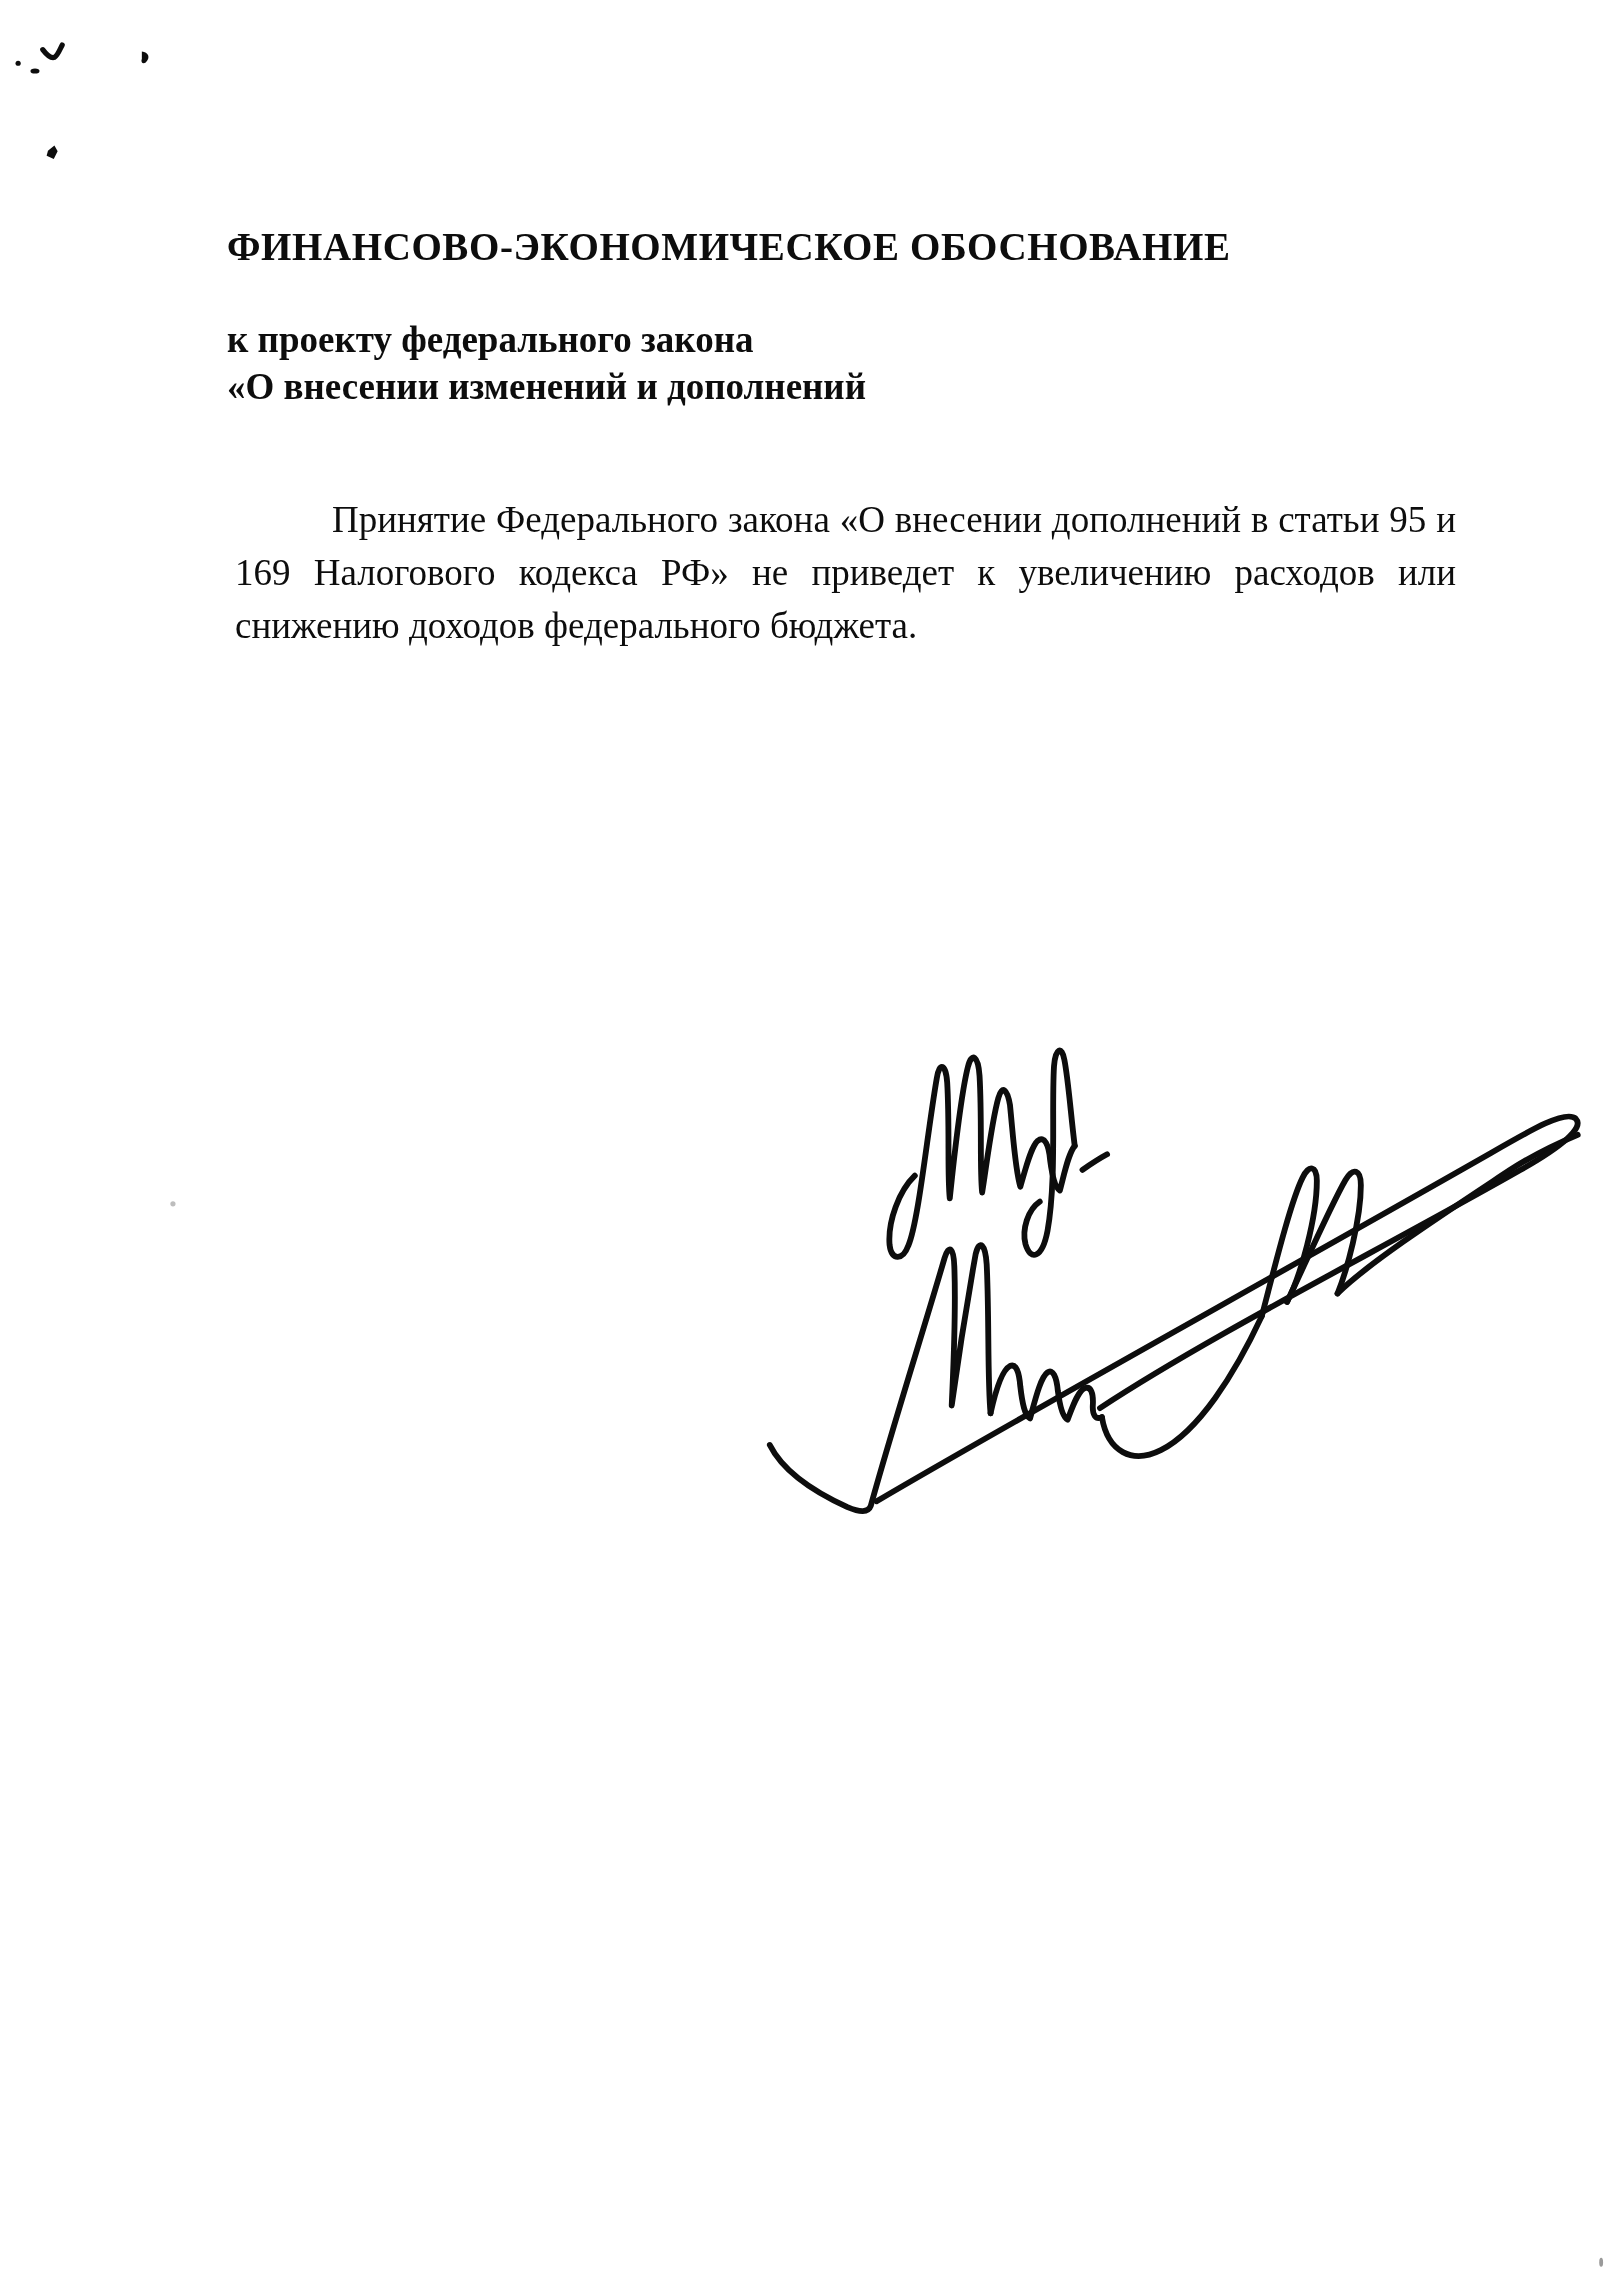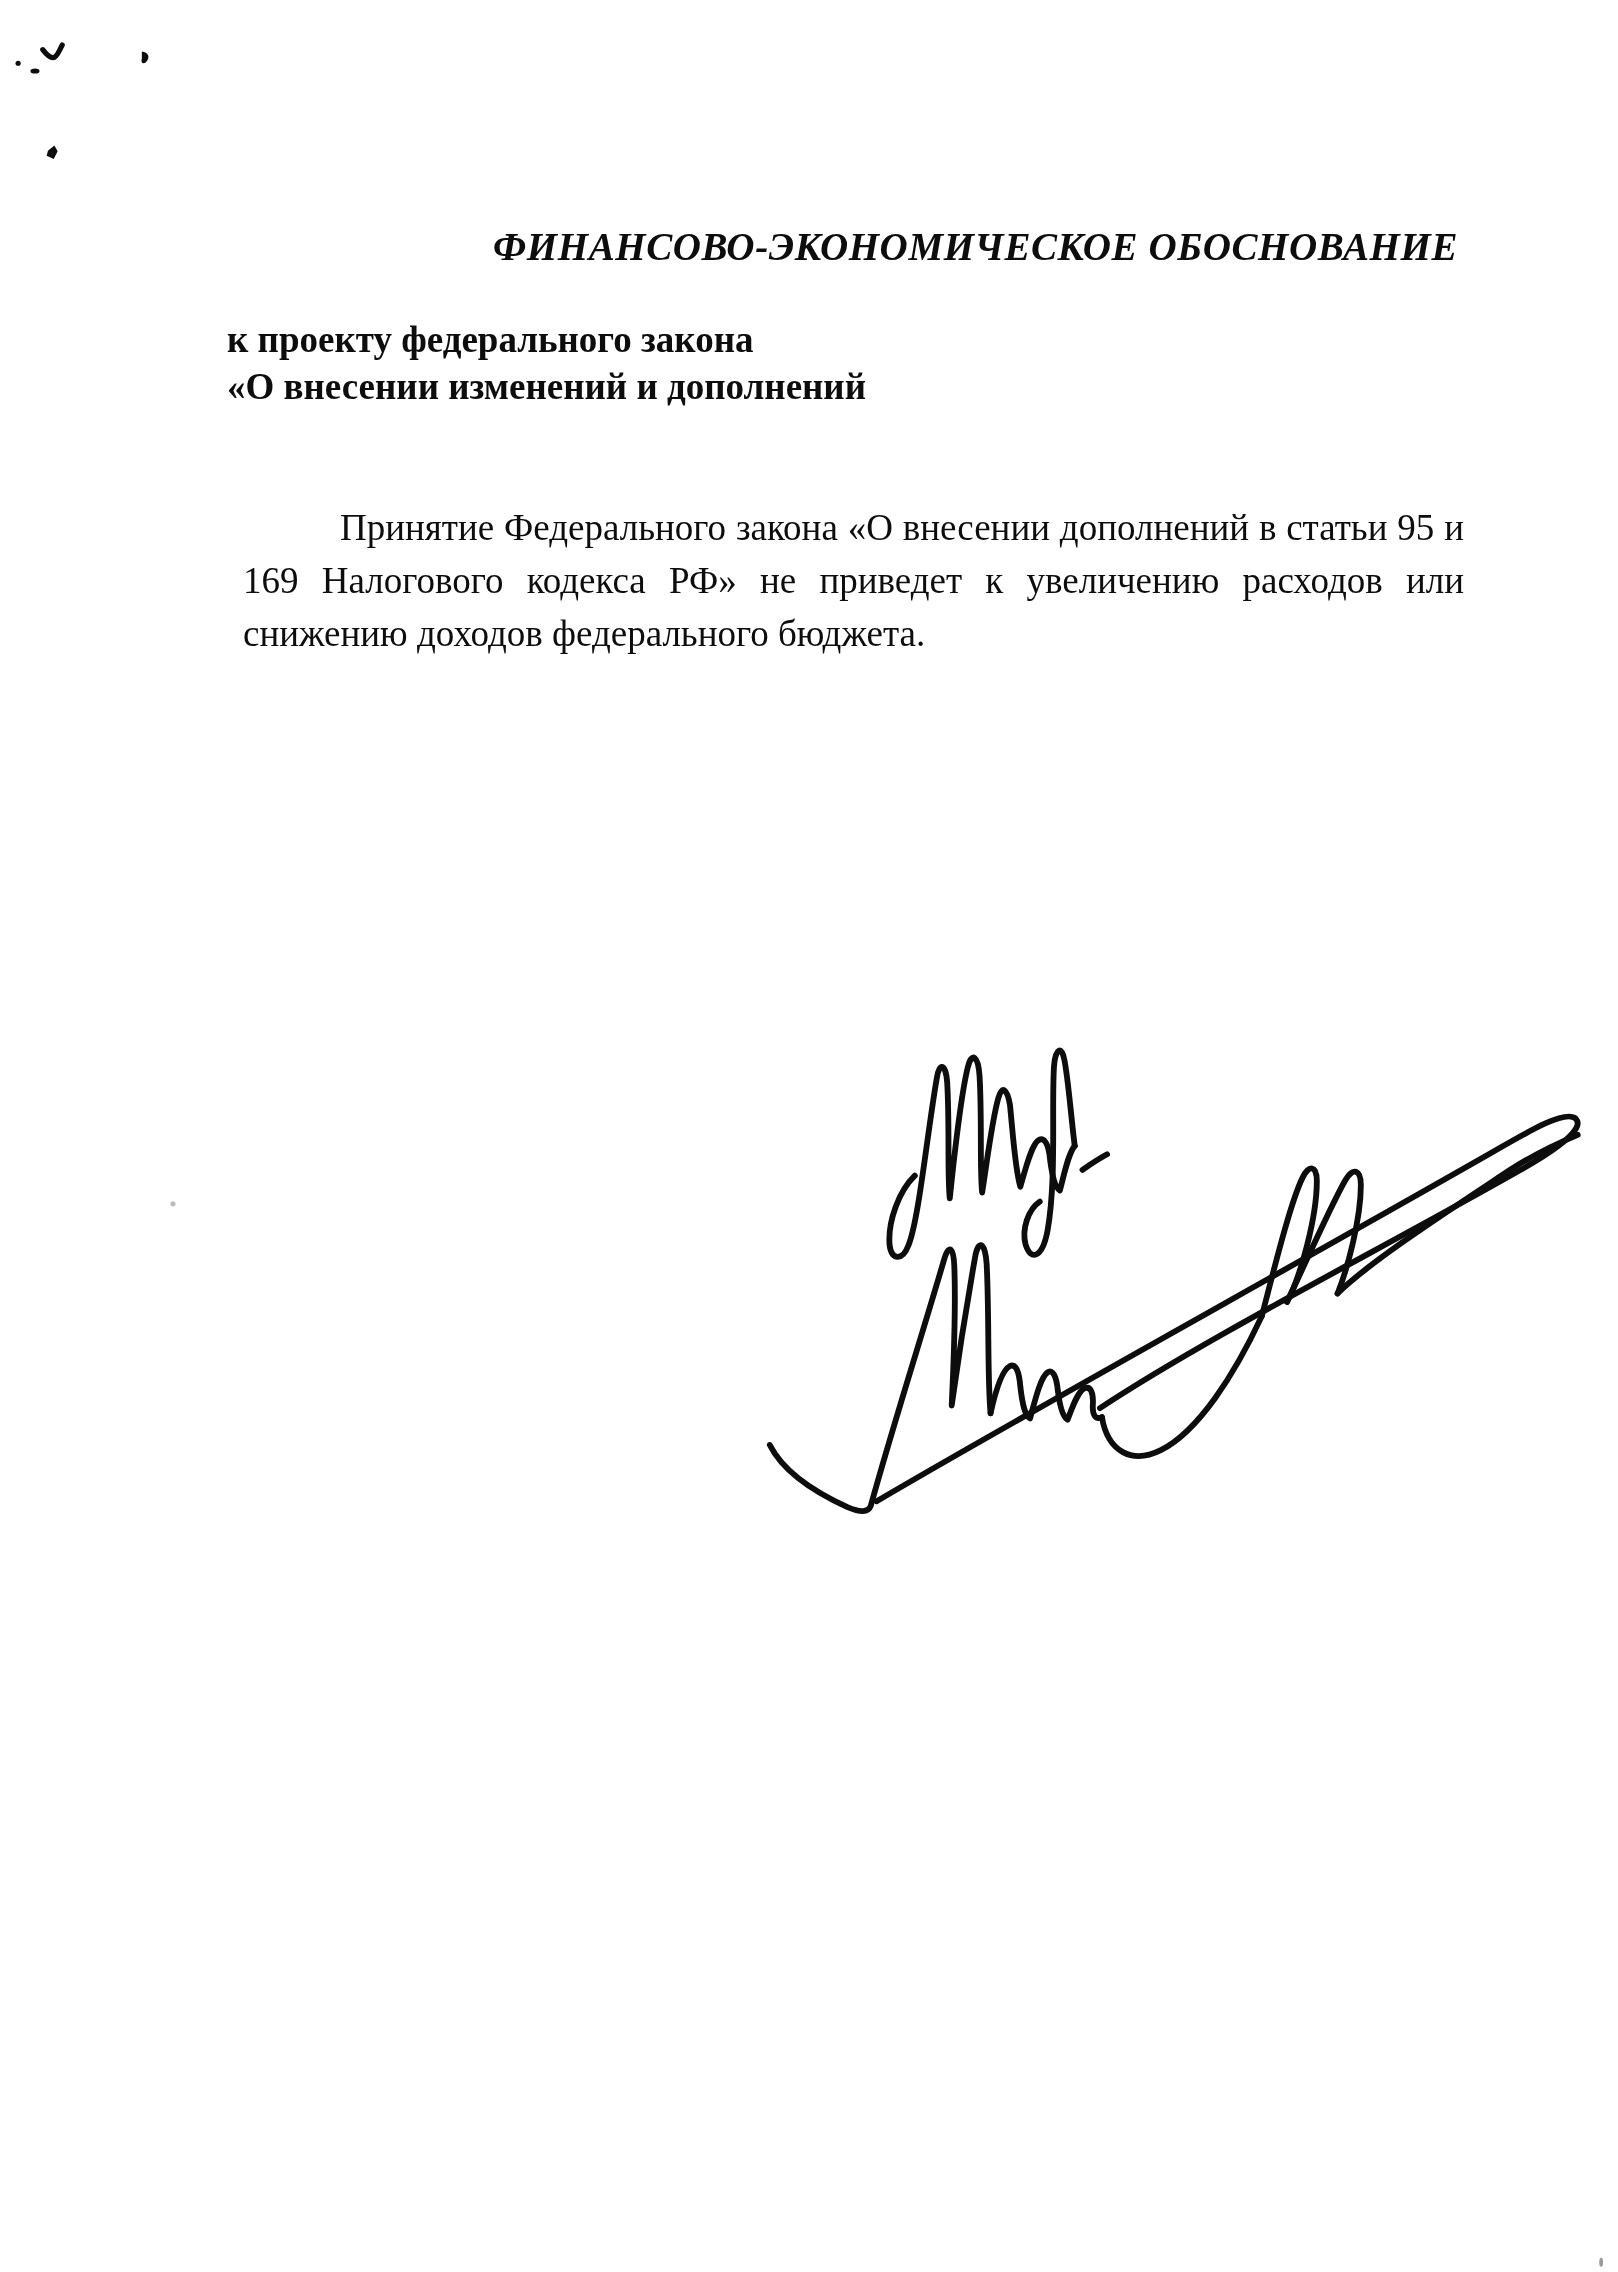--- a/index.html
+++ b/index.html
@@ -19,40 +19,39 @@
   }
   .doc-title {
     position: absolute;
     left: 227px;
     top: 224px;
     width: 1231px;
     margin: 0;
     font-size: 39px;
     font-weight: bold;
     letter-spacing: 0.6px;
-    text-align: right;
+    text-align: left;
     white-space: nowrap;
-    font-style: italic;
   }
   .doc-subtitle {
     position: absolute;
     left: 227px;
     top: 316px;
     width: 1231px;
     font-size: 37px;
     font-weight: bold;
     line-height: 47px;
     text-align: left;
   }
   .doc-paragraph {
     position: absolute;
     left: 227px;
     top: 485px;
     width: 1221px;
-    margin: 16px;
+    margin: 8px;
     font-size: 37px;
     line-height: 53px;
     text-align: justify;
     text-indent: 97px;
   }
   .signature-svg {
     position: absolute;
     left: 745px;
     top: 1030px;
     width: 842px;

